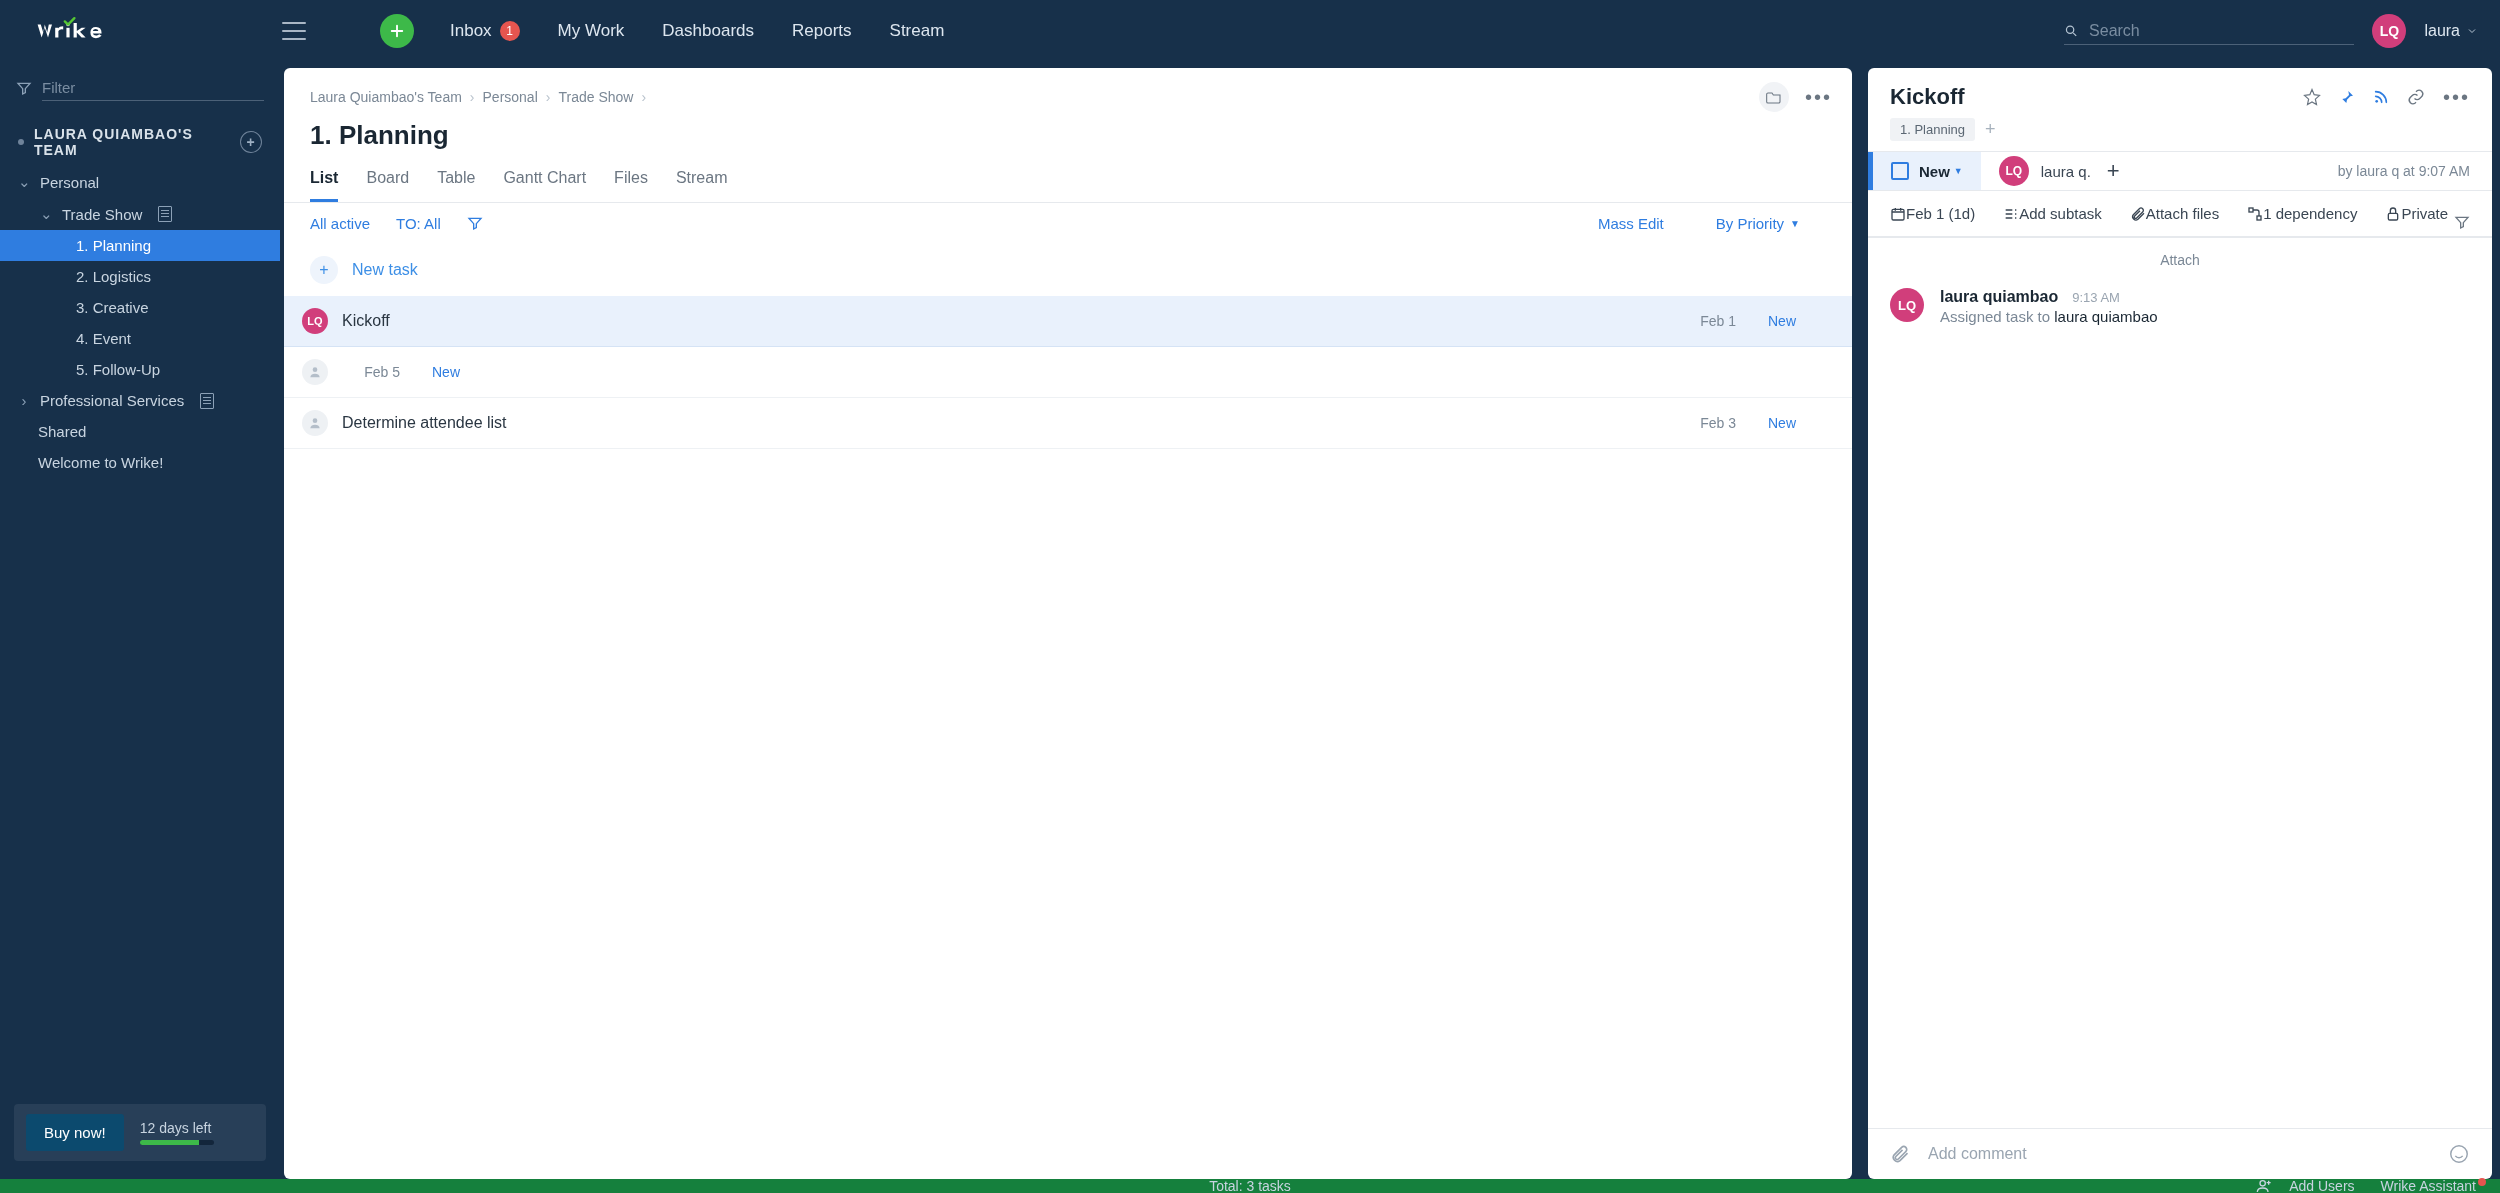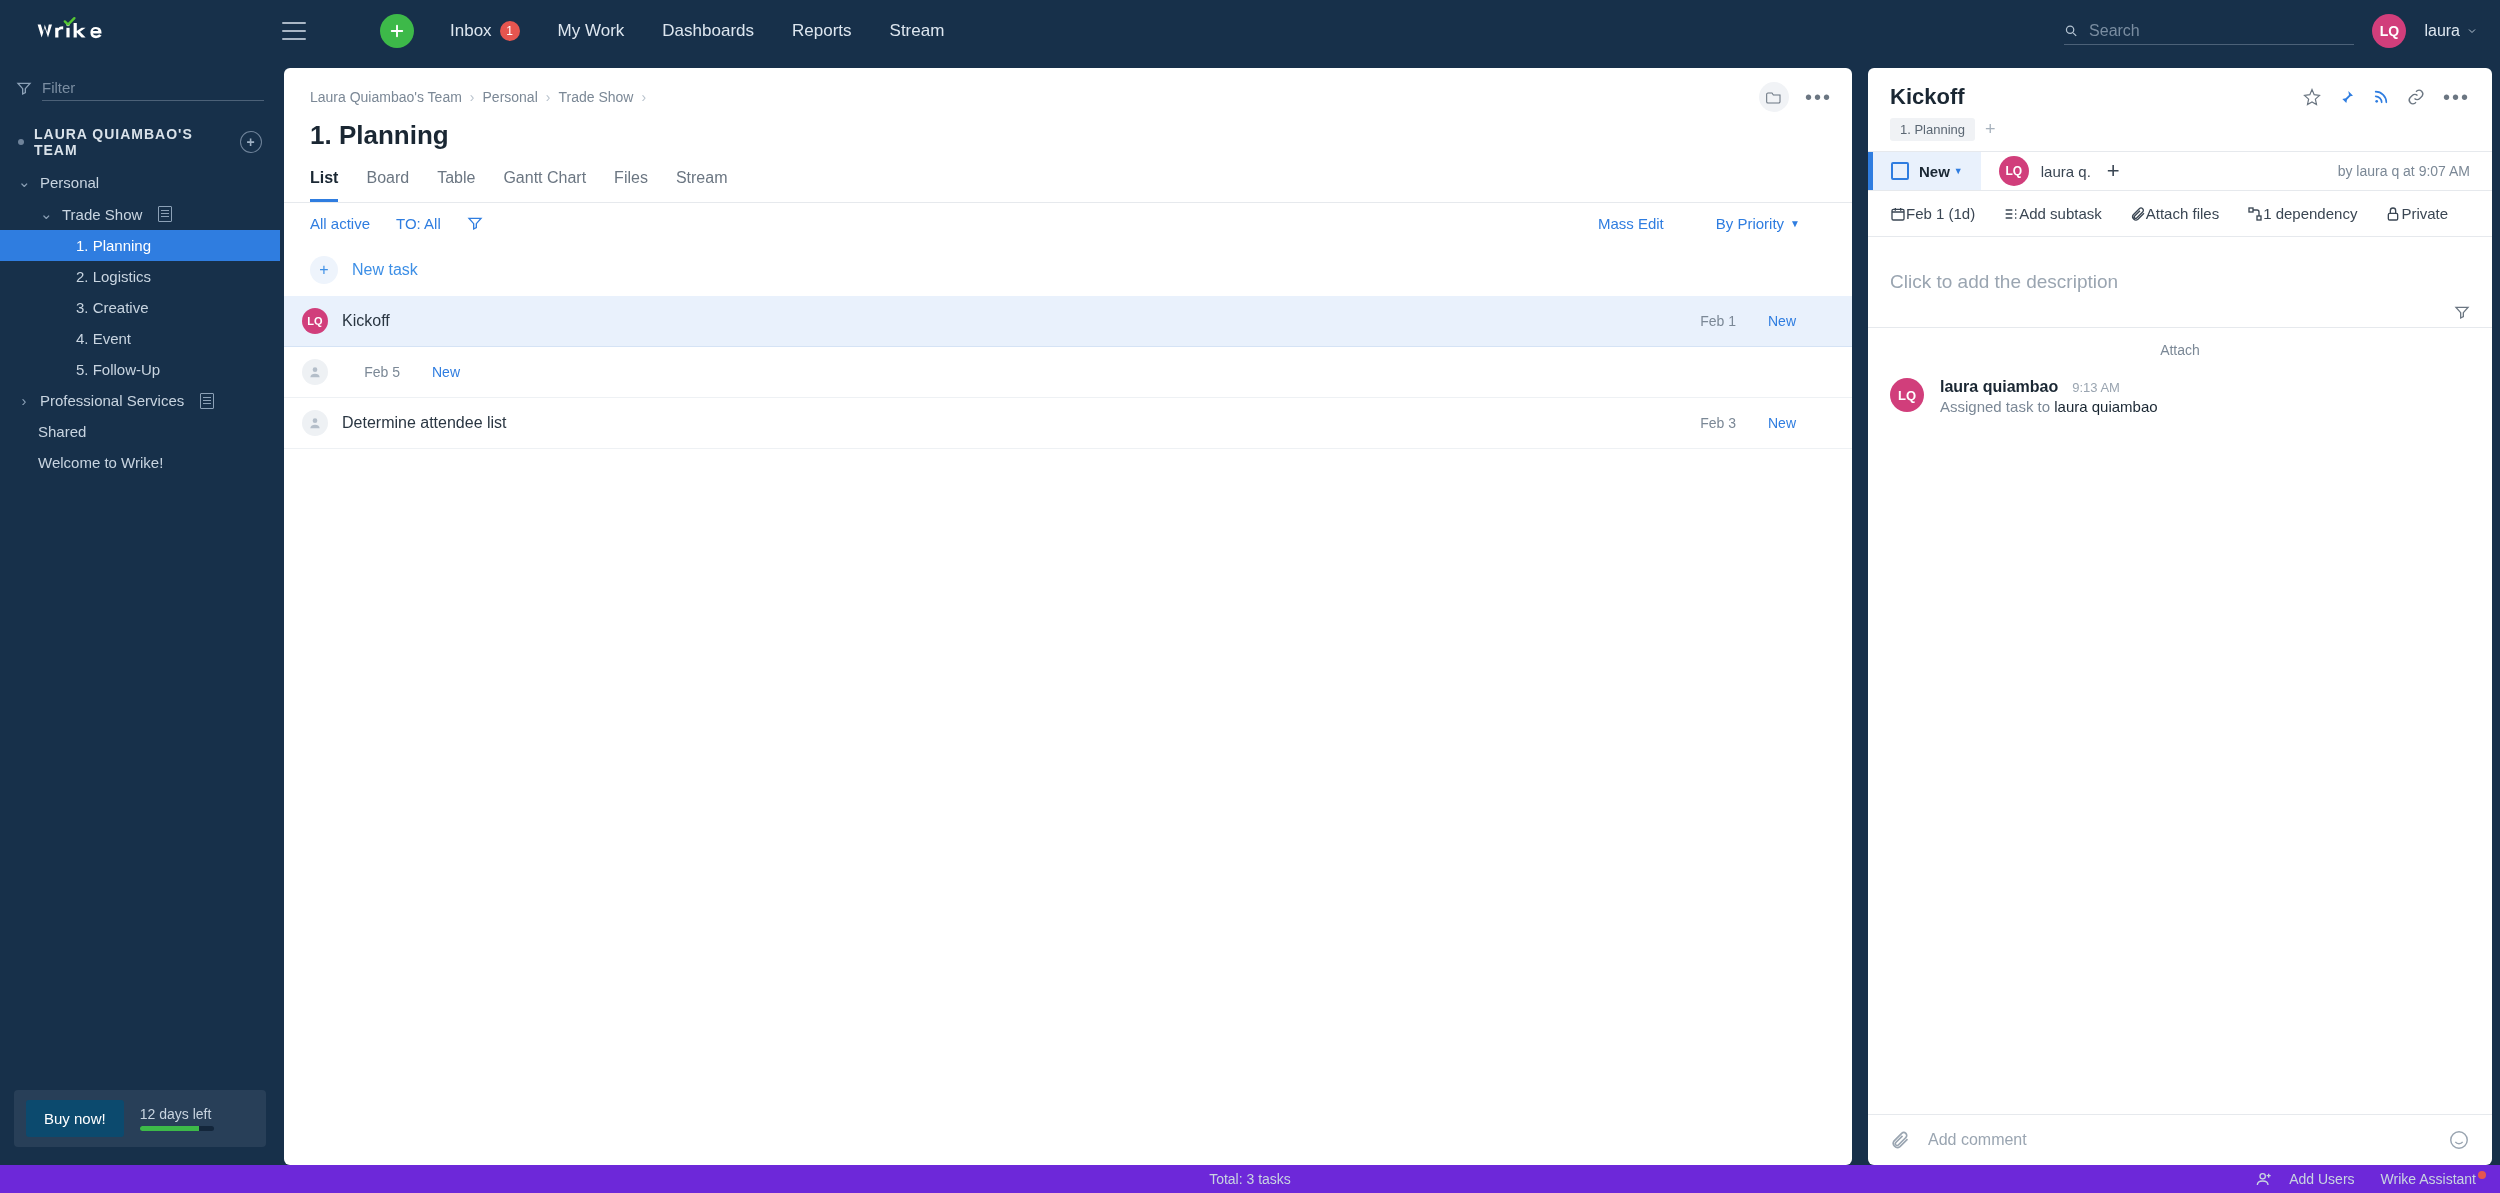--- a/index.html
+++ b/index.html
@@ -105,21 +105,21 @@
   .activity-item .hd{ display:flex; align-items:baseline; gap:14px;}
   .activity-item .hd .nm{ color:#1a2733; font-weight:600; font-size:16px;}
   .activity-item .hd .tm{ color:#9aa5b1; font-size:13px;}
   .activity-item .line{ color:#7b8896; font-size:15px; margin-top:2px;}
   .activity-item .line strong{ color:#1a2733; font-weight:500;}
   .comment-bar{ border-top:1px solid #e6e9ed; display:flex; align-items:center; padding:14px 22px; gap:18px; color:#9aa5b1;}
   .comment-bar input{ flex:1; border:none; outline:none; font-size:16px; color:#3a4653;}
   .comment-bar input::placeholder{ color:#9aa5b1;}
 
   
-  .bottom { height:28px; background:#6d28d9; display:flex; align-items:center; color:#c8d4e0; font-size:14px; padding:0 14px;}
+  .bottom { height:14px; background:#15803d; display:flex; align-items:center; color:#c8d4e0; font-size:14px; padding:0 14px;}
   .bottom .total{ position:absolute; left:50%; transform:translateX(-50%);}
   .bottom .right{ margin-left:auto; display:flex; align-items:center; gap:26px;}
   .bottom .dot-red{ width:8px; height:8px; background:#e5554f; border-radius:50%; display:inline-block; margin-left:2px; vertical-align:top;}
 
   svg { display:block; }
   .icon-sm{ width:16px; height:16px; stroke:currentColor; fill:none; stroke-width:2;}
 </style>
 </head>
 <body>
 
@@ -377,21 +377,20 @@
             <span>1 dependency</span>
           </div>
         <div class="act">
             <svg class="icon-sm" viewBox="0 0 24 24" style="stroke:#3a4653">
               <rect x="5" y="11" width="14" height="10" rx="2"></rect>
               <path d="M8 11V7a4 4 0 0 1 8 0v4"></path>
             </svg>
             <span>Private</span>
           </div>
       </div>
-      <div class="desc">Click to add the description</div>
 
       <div class="activity-wrap">
         <span class="filter-ic-right" style="top:-24px">
             <svg class="icon-sm" viewBox="0 0 24 24" style="stroke:#6b7682">
               <path d="M3 5h18l-7 8v6l-4 2v-8z"></path>
             </svg>
           </span>
         <div class="activity-sep">Attach</div>
         <div class="activity-item">
           <div class="avatar" style="width:34px;height:34px;font-size:13px">LQ</div>

